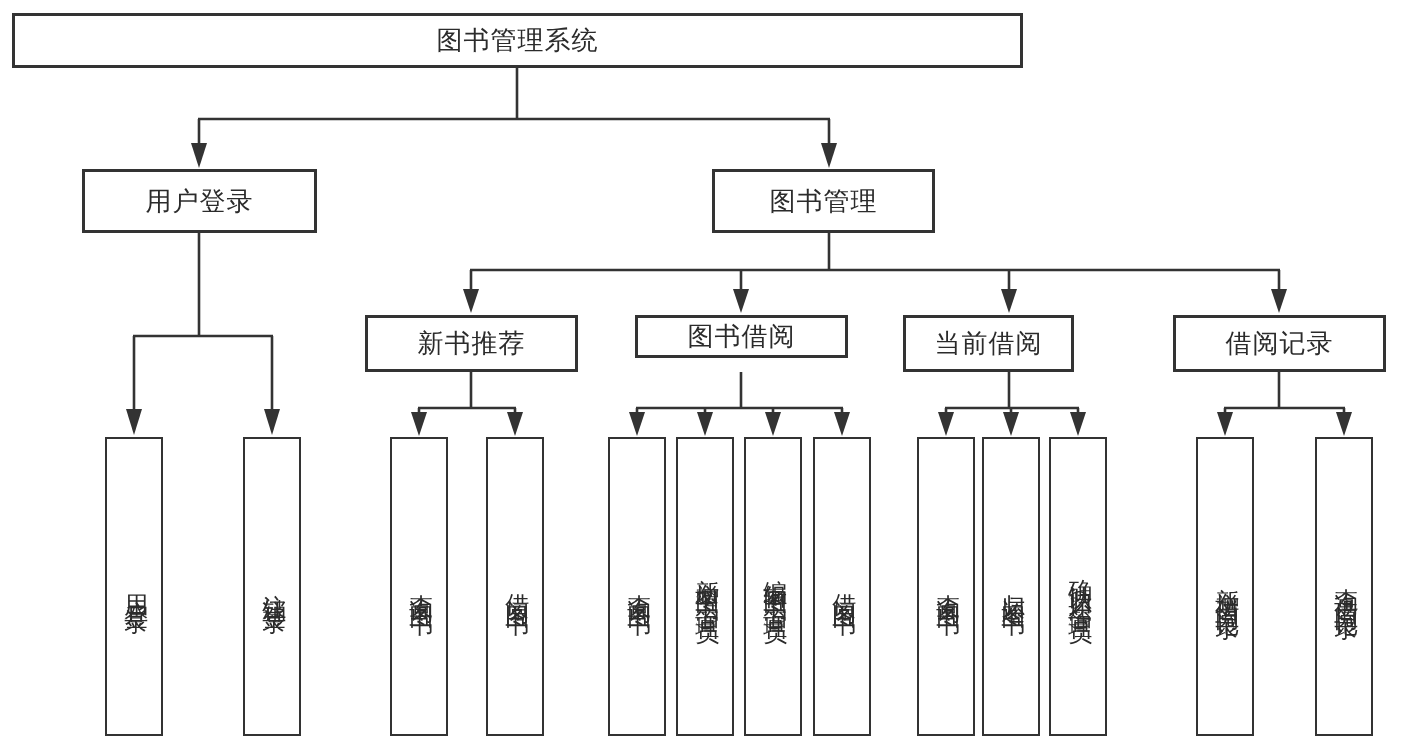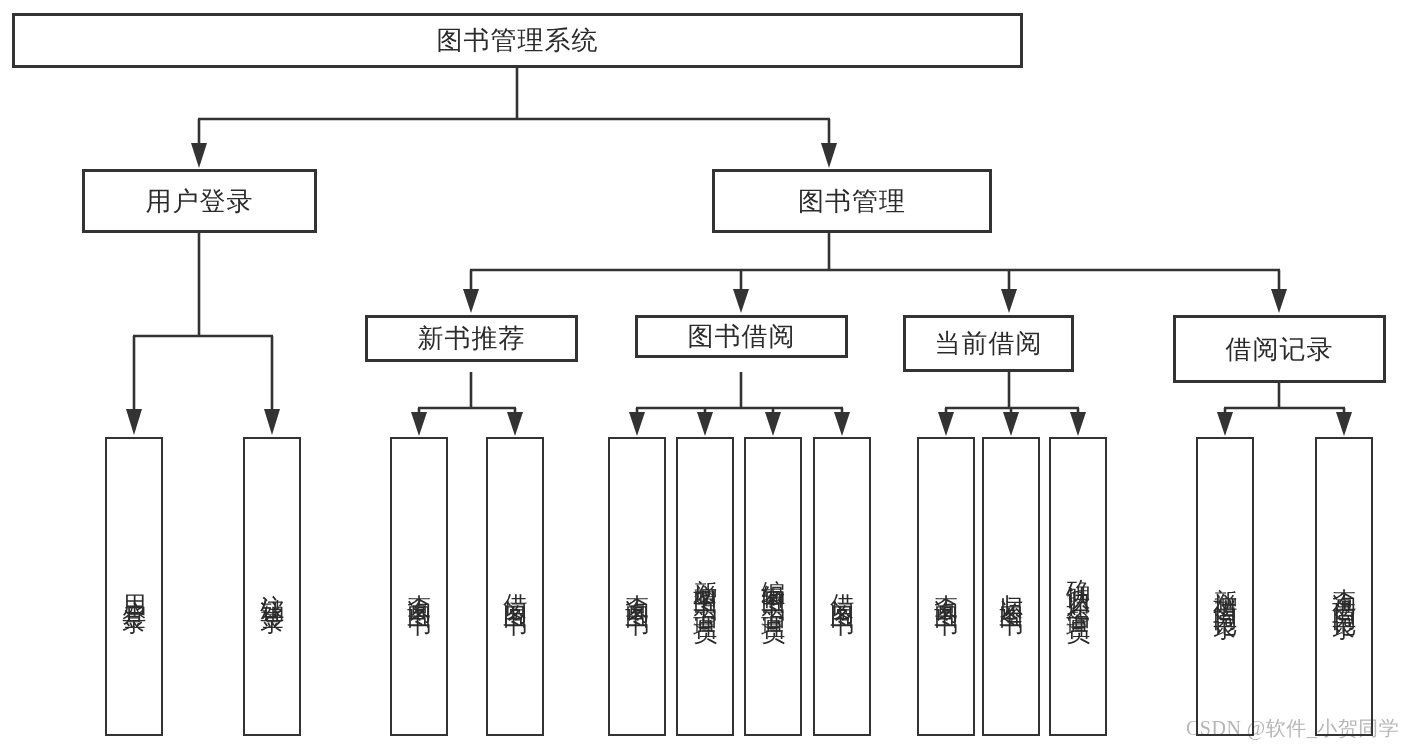--- a/index.html
+++ b/index.html
@@ -1,21 +1,21 @@
 <!DOCTYPE html>
 <html style="--background: #ffffff; --box-background: #ffffff; --box-border: #333333; --line: #333333; --text: #2b2b2b; --watermark: #b6b6b6;"><head>
 <meta charset="utf-8">
 <style>
   html, body { margin: 0; padding: 0; background: #ffffff; }
   .canvas {
     position: relative;
     width: 1405px;
     height: 747px;
     background: var(--background, #ffffff);
-    font-family: Liberation Serif, serif;
+    font-family: Liberation Mono, monospace;
     overflow: hidden;
   }
   svg.connectors {
     position: absolute;
     left: 0; top: 0;
     width: 1405px; height: 747px;
     pointer-events: none;
   }
   .connectors line {
     stroke: var(--line, #333333);
@@ -129,34 +129,34 @@
       <polygon points="1336,412 1352,412 1344,436"></polygon>
   </svg>
 
   <div class="box h" style="left:12px;top:13px;width:1011px;height:55px">
     <span>图书管理系统</span>
   </div>
 
   <div class="box h" style="left:82px;top:169px;width:235px;height:64px">
     <span>用户登录</span>
   </div>
-  <div class="box h" style="left:712px;top:169px;width:280px;height:64px">
+  <div class="box h" style="left:712px;top:169px;width:223px;height:64px">
     <span>图书管理</span>
   </div>
 
-  <div class="box h" style="left:365px;top:315px;width:213px;height:47px">
+  <div class="box h" style="left:365px;top:315px;width:213px;height:57px">
     <span>新书推荐</span>
   </div>
   <div class="box h" style="left:635px;top:315px;width:213px;height:43px">
     <span>图书借阅</span>
   </div>
   <div class="box h" style="left:903px;top:315px;width:171px;height:57px">
     <span>当前借阅</span>
   </div>
-  <div class="box h" style="left:1173px;top:315px;width:213px;height:68px">
+  <div class="box h" style="left:1173px;top:315px;width:213px;height:57px">
     <span>借阅记录</span>
   </div>
 
   <div class="box v" style="left:105px;top:437px;width:58px;height:299px">
     <span>用户登录</span>
   </div>
   <div class="box v" style="left:243px;top:437px;width:58px;height:299px">
     <span>注销登录</span>
   </div>
 
@@ -190,15 +190,14 @@
     <span>确认归还（管理员）</span>
   </div>
 
   <div class="box v" style="left:1196px;top:437px;width:58px;height:299px">
     <span>新增借阅记录</span>
   </div>
   <div class="box v" style="left:1315px;top:437px;width:58px;height:299px">
     <span>查询借阅记录</span>
   </div>
 
-  <div class="watermark">CSDN @软件_小贺同学</div>
 
 </div>
 
 </body></html>

